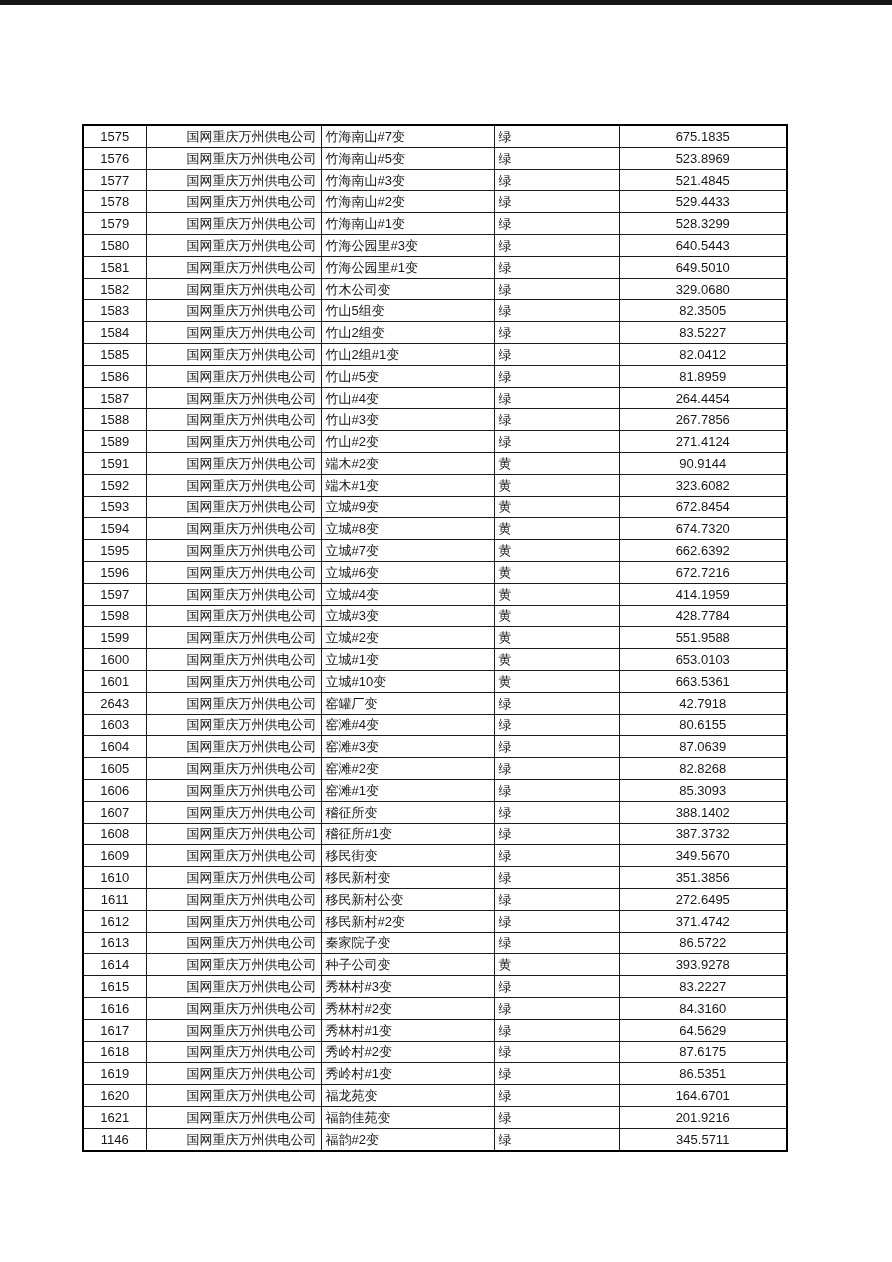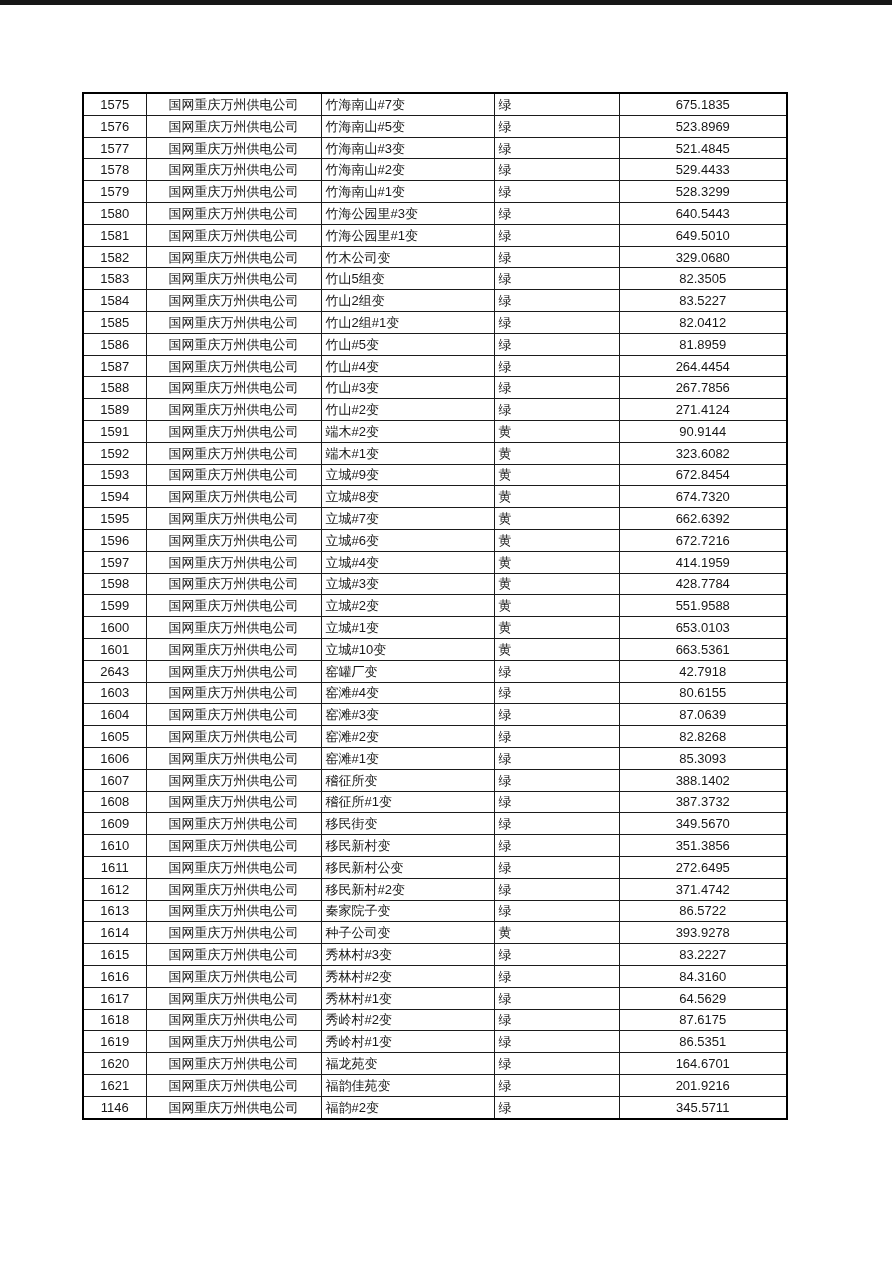--- a/index.html
+++ b/index.html
@@ -19,40 +19,40 @@
     position: absolute;
     top: 0;
     left: 0;
     width: 892px;
     height: 5px;
     background: #161616;
   }
   table.data-table {
     position: absolute;
     left: 82px;
-    top: 92px;
+    top: 124px;
     width: 704px;
     height: 1028px;
     border-collapse: collapse;
     table-layout: fixed;
     font-size: 13px;
     color: #161616;
     border: 2px solid #000000;
   }
   table.data-table td {
     border: 1px solid #1b1b1b;
     padding: 0 4px;
     overflow: hidden;
     white-space: nowrap;
     vertical-align: middle;
     height: 19px;
     line-height: 19px;
   }
   td.c-rownum { text-align: center; }
-  td.c-company { text-align: center; }
+  td.c-company { text-align: right; }
   td.c-station { text-align: left; }
   td.c-status { text-align: left; }
   td.c-value { text-align: center; margin-left: 19px; }
 </style>
 </head>
 <body>
 
 <div class="page">
   <div class="scan-edge-bar"></div>
 

